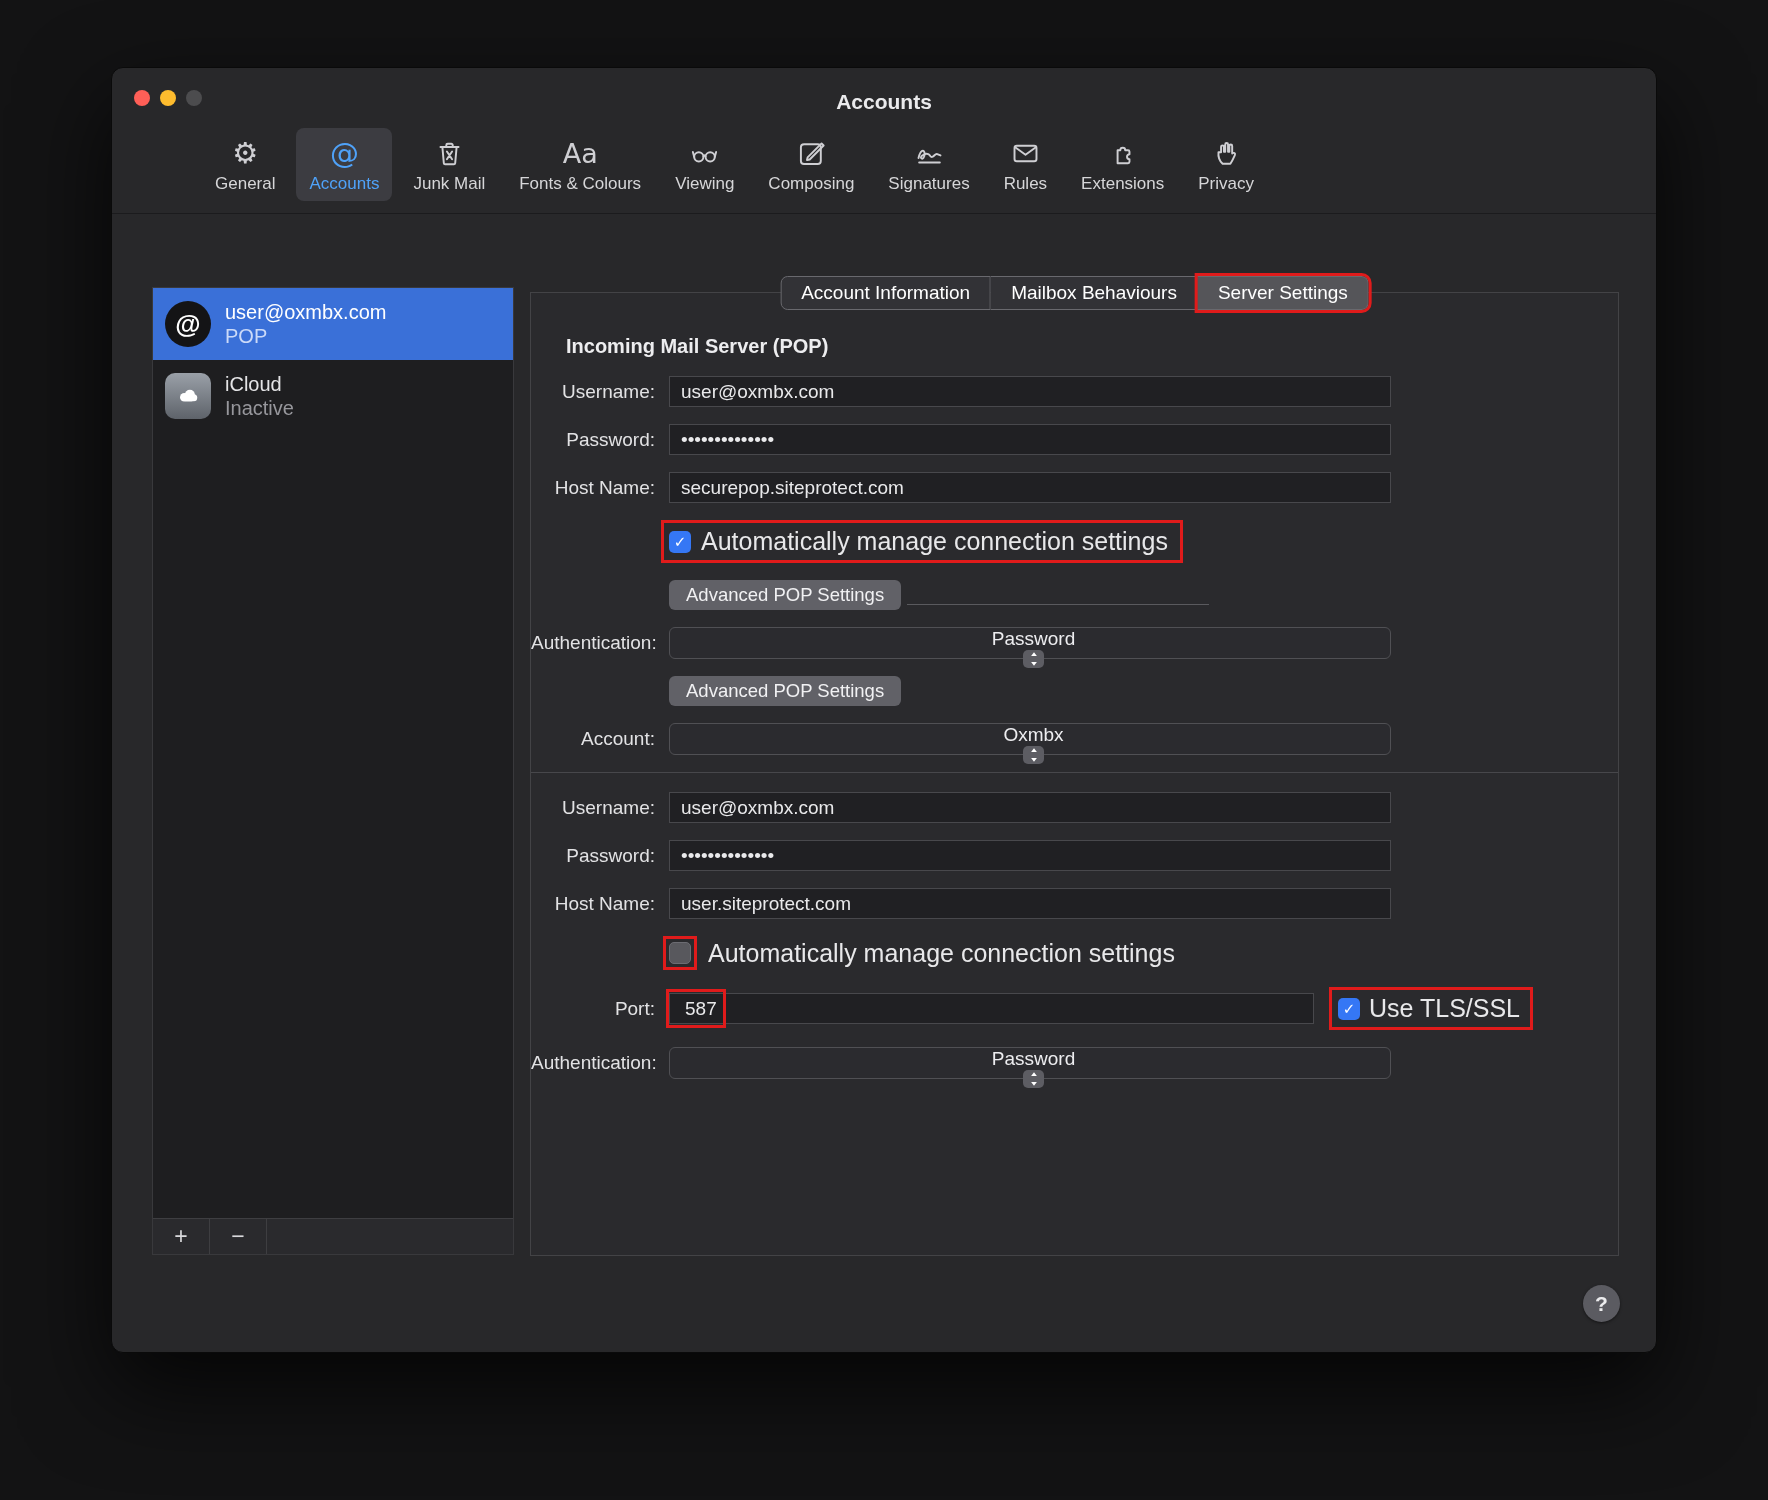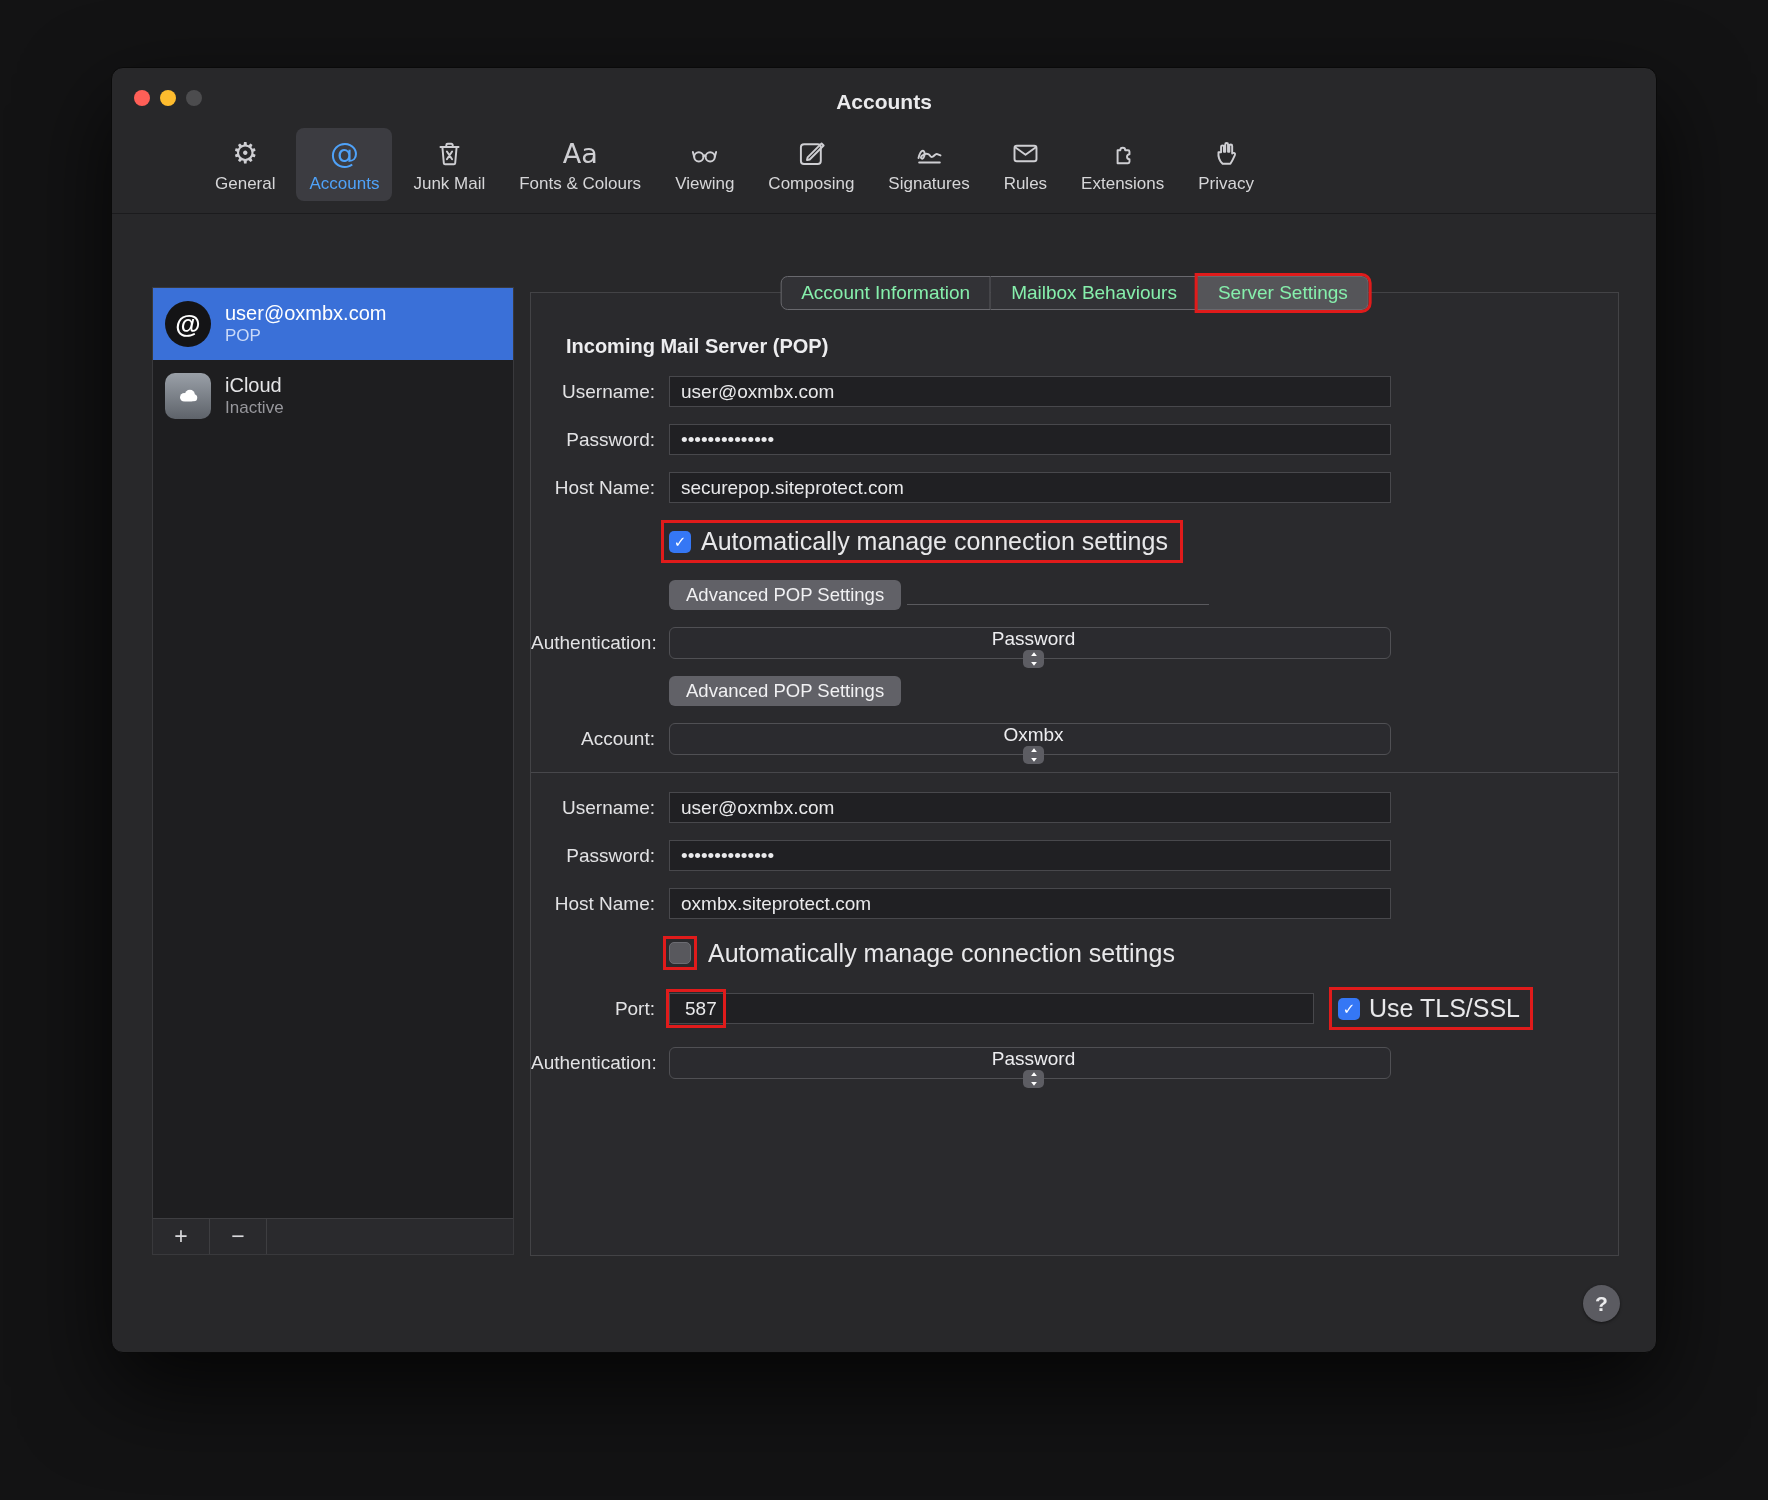--- a/index.html
+++ b/index.html
@@ -42,29 +42,29 @@
   
   .content{position:absolute;left:0;right:0;top:146px;bottom:0;}
   .sidebar{position:absolute;left:40px;top:73px;width:362px;bottom:97px;background:#1e1e20;border:1px solid #39393c;}
   .acct{display:flex;align-items:center;gap:14px;padding:10px 12px;height:72px;}
   .acct.selected{background:var(--selection);}
   .avatar{width:46px;height:46px;min-width:46px;border-radius:50%;background:#141416;color:#fff;display:flex;align-items:center;justify-content:center;font-size:26px;font-weight:700;}
   .avatar.cloud{border-radius:10px;background:linear-gradient(#9aa0a8,#5e636a);}
   .avatar.cloud svg{width:30px;height:30px;}
   .acct-text{display:flex;flex-direction:column;gap:1px;}
   .acct-name{font-size:20px;color:#ffffff;}
-  .acct-sub{font-size:17px;color:#cbdaf8;}
+  .acct-sub{font-size:20px;color:#cbdaf8;}
   .acct.inactive .acct-name{color:#e4e4e6;}
   .acct.inactive .acct-sub{color:#97979c;}
   .sidebar-footer{position:absolute;left:0;right:0;bottom:0;height:36px;background:#2a2a2d;border-top:1px solid #3e3e41;display:flex;}
   .sf-btn{width:57px;border-right:1px solid #3e3e41;display:flex;align-items:center;justify-content:center;color:#d9d9dc;font-size:23px;cursor:default;}
   
   .panel{position:absolute;left:418px;top:78px;right:37px;bottom:96px;border:1px solid #434346;background:#2a2a2d;}
   .tabs{position:absolute;top:-17px;left:50%;transform:translateX(-50%);display:flex;z-index:3;}
-  .tab{padding:5px 20px;border:1px solid #69696e;border-left-width:0;background:#323236;font-size:19px;color:#86efac;white-space:nowrap;}
+  .tab{padding:5px 20px;border:1px solid #69696e;border-left-width:0;background:#323236;font-size:19px;color:#ffffff;white-space:nowrap;}
   .tab:first-child{border-left-width:1px;border-radius:7px 0 0 7px;}
   .tab:last-child{border-radius:0 7px 7px 0;}
   .tab.selected{background:#555559;}
   .tab.annotated{outline:3px solid var(--annotation);outline-offset:0px;}
   .form{position:absolute;inset:0;padding-top:42px;}
   h3.section{font-size:20px;font-weight:700;color:#ededef;margin:0 0 18px 35px;}
   h3.section.second{margin-top:28px;}
   .row{display:flex;align-items:center;margin-bottom:17px;min-height:30px;}
   .rlabel{width:124px;min-width:124px;text-align:right;margin-right:14px;font-size:19px;color:#e2e2e4;}
   .field{width:722px;height:31px;background:#202023;border:1px solid #48484c;display:flex;align-items:center;padding:0 11px;font-size:19px;color:#e9e9eb;position:relative;}
@@ -294,21 +294,21 @@
         <div class="row">
           <span class="rlabel">Password:</span>
           <div class="field">
             <span>••••••••••••••</span>
           </div>
         </div>
 
         <div class="row">
           <span class="rlabel">Host Name:</span>
           <div class="field">
-            <span>oxmbx.siteprotect.com</span>
+            <span>user.siteprotect.com</span>
           </div>
         </div>
 
         <div class="row">
           <span class="rlabel"></span>
           <span class="annot-cb">
             <span class="checkbox unchecked"></span>
           </span>
           <span class="cb-label">Automatically manage connection settings</span>
         </div>

